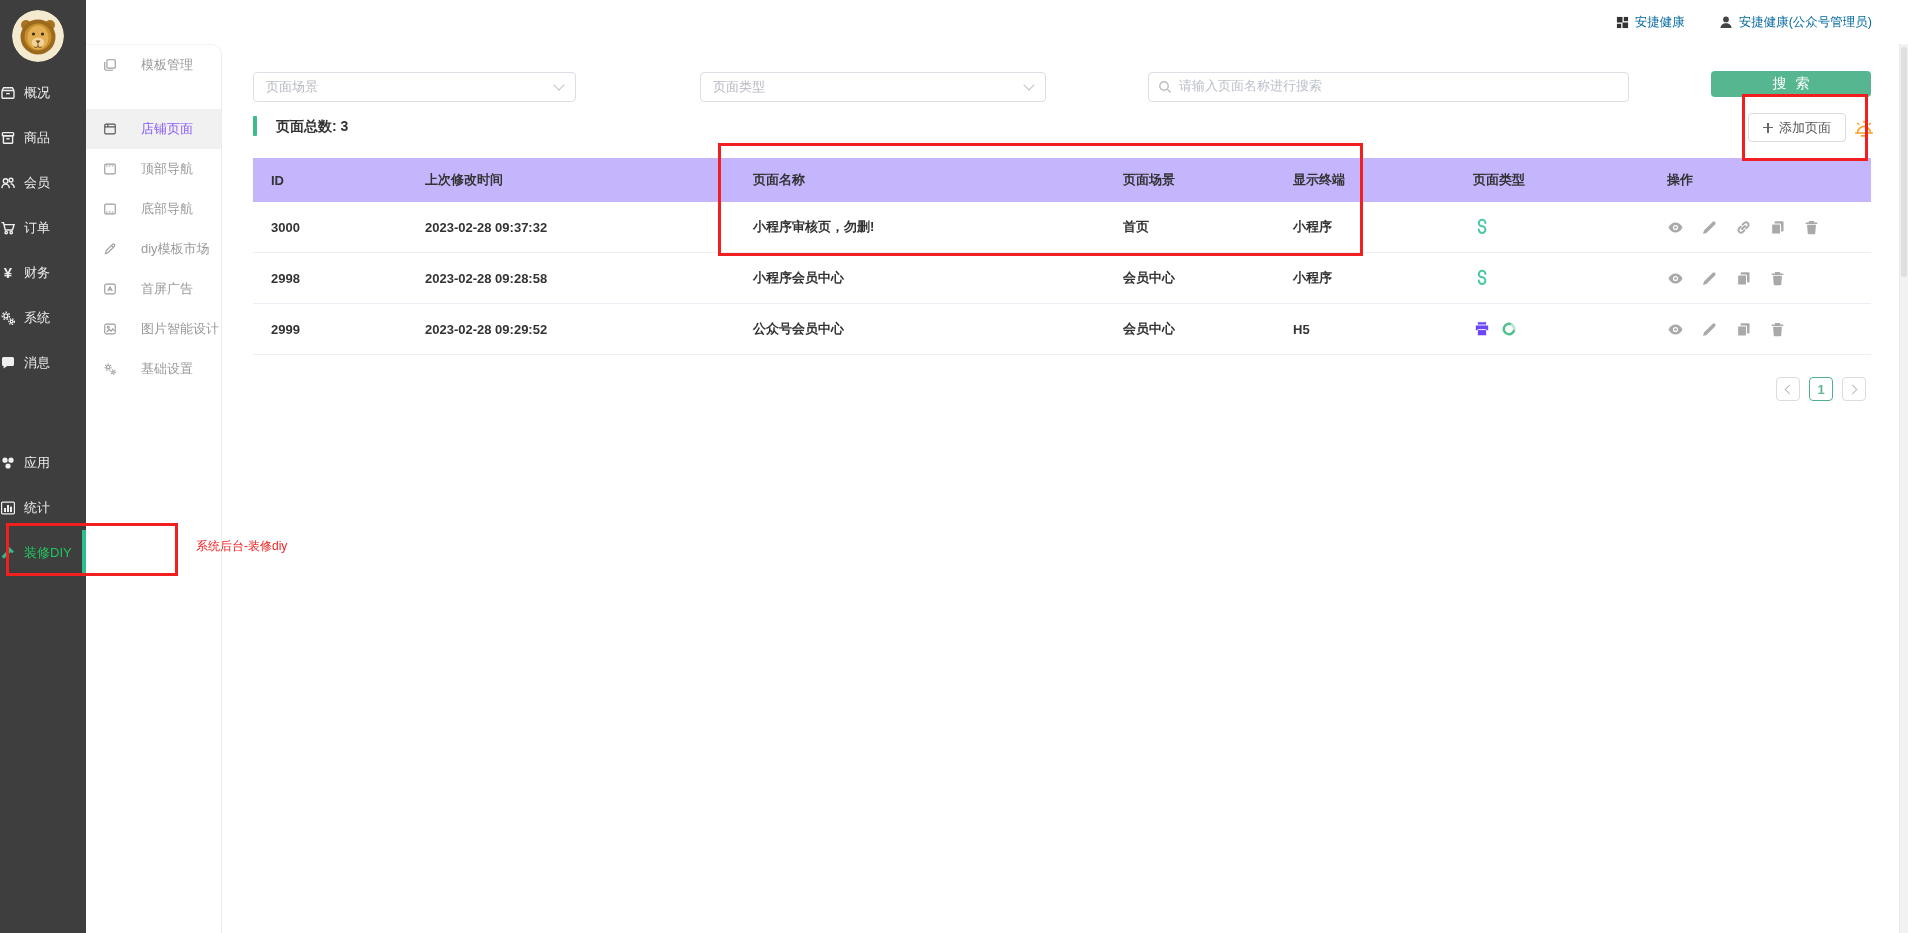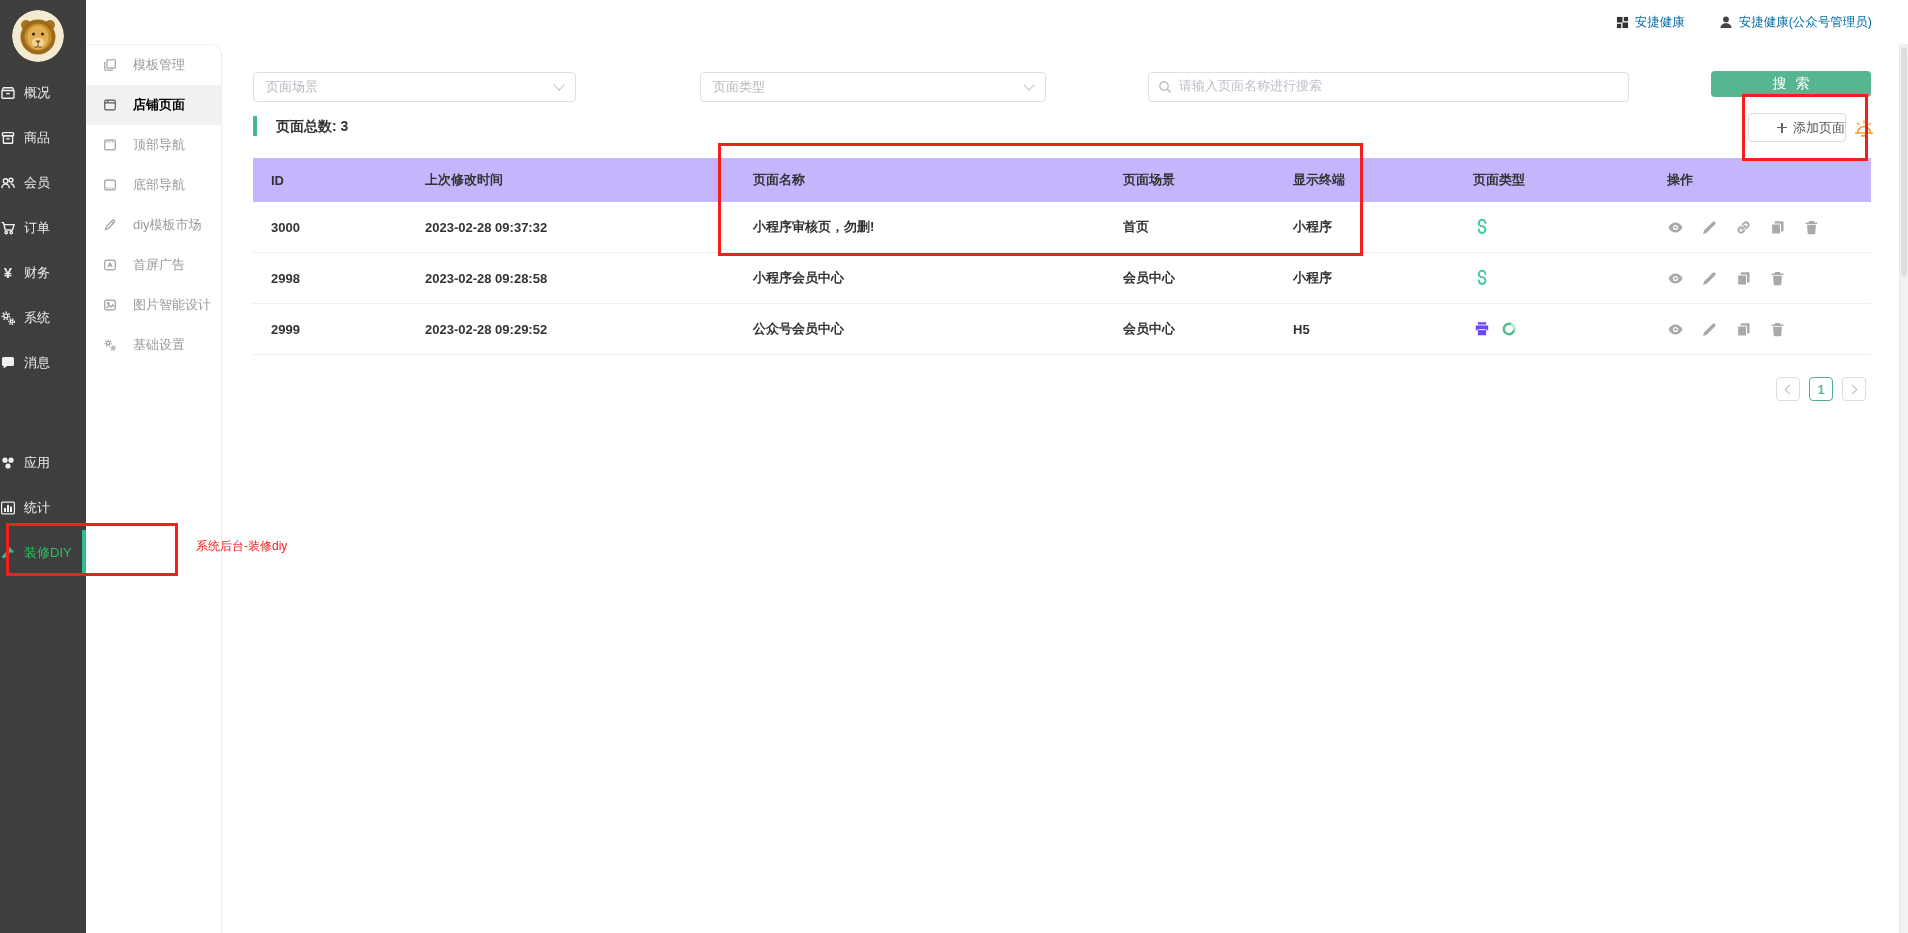--- a/index.html
+++ b/index.html
@@ -15,24 +15,24 @@
   .nav-item { height:45px; display:flex; align-items:center; gap:8px;
               color:#ececec; font-size:13px; cursor:pointer; position:relative; }
   .nav-item svg { width:16px; height:16px; flex:none; }
   .nav-item .yen { font-size:15px; font-weight:700; width:16px; text-align:center; }
   .nav-item.diy { color:#22c55e; }
   .nav-item.diy::after { content:""; position:absolute; right:0; top:0; bottom:0; width:4px; background:#2dbd8e; }
 
   
   .submenu { position:absolute; left:86px; top:44px; bottom:0; width:136px; background:#fff;
              border-right:1px solid #ececec; border-top:1px solid #f3f3f3; border-top-right-radius:10px; z-index:4; }
-  .sub-item { height:40px; display:flex; align-items:center; padding-left:17px; gap:16px;
+  .sub-item { height:40px; display:flex; align-items:center; padding-left:17px; gap:24px;
               color:#9a9a9a; font-size:13px; cursor:pointer; }
   .sub-item svg { width:14px; height:14px; flex:none; }
-  .sub-item.active { background:#f1f1f1; color:#000000; font-weight:700; }
+  .sub-item.active { background:#f1f1f1; color:#8b5cf6; font-weight:400;margin-top:24px; }
 
   
   .topbar { position:absolute; left:86px; top:0; right:0; height:44px; background:#fff;
             display:flex; justify-content:flex-end; align-items:center; gap:34px; padding-right:36px;
             font-size:12.5px; color:#0369a1; }
   .topbar .tb-item { display:flex; align-items:center; gap:6px; cursor:pointer; }
 
   
   .content { position:absolute; left:222px; top:44px; right:0; bottom:0; background:#fff; }
 
@@ -54,21 +54,21 @@
   .search-btn { position:absolute; left:1489px; top:27px; width:160px; height:26px; background:#56b690;
                 color:#fff; border:none; border-radius:4px; font-size:14px; letter-spacing:9px;
                 text-indent:9px; cursor:pointer; font-family:inherit; }
 
   .total-row { position:absolute; left:31px; top:72px; display:flex; align-items:flex-end; gap:19px; }
   .total-bar { width:4px; height:20px; background:#3eba8b; border-radius:1px; }
   .total-text { font-size:14px; font-weight:700; color:#333; }
 
   .add-btn { position:absolute; left:1526px; top:69px; width:98px; height:29px; background:#fff;
              border:1px solid #dcdcdc; border-radius:4px; display:flex; align-items:center;
-             justify-content:flex-end; gap:6px; font-size:13px; color:#555; cursor:pointer; }
+             justify-content:center; gap:6px; font-size:13px; color:#555; cursor:pointer; }
   .plus { position:relative; width:10px; height:10px; }
   .plus::before { content:""; position:absolute; left:0; top:4.4px; width:10px; height:1.4px; background:#666; }
   .plus::after  { content:""; position:absolute; left:4.4px; top:0; width:1.4px; height:10px; background:#666; }
   .bell { position:absolute; left:1631px; top:74px; width:22px; height:22px; cursor:pointer; }
 
   
   .table { position:absolute; left:31px; top:114px; width:1618px; font-size:13px; color:#333; }
   .tr { display:grid; grid-template-columns:154px 328px 370px 170px 180px 194px 1fr;
         align-items:center; padding-left:18px; }
   .thead { height:44px; background:#c4b5fd; font-weight:700; }

